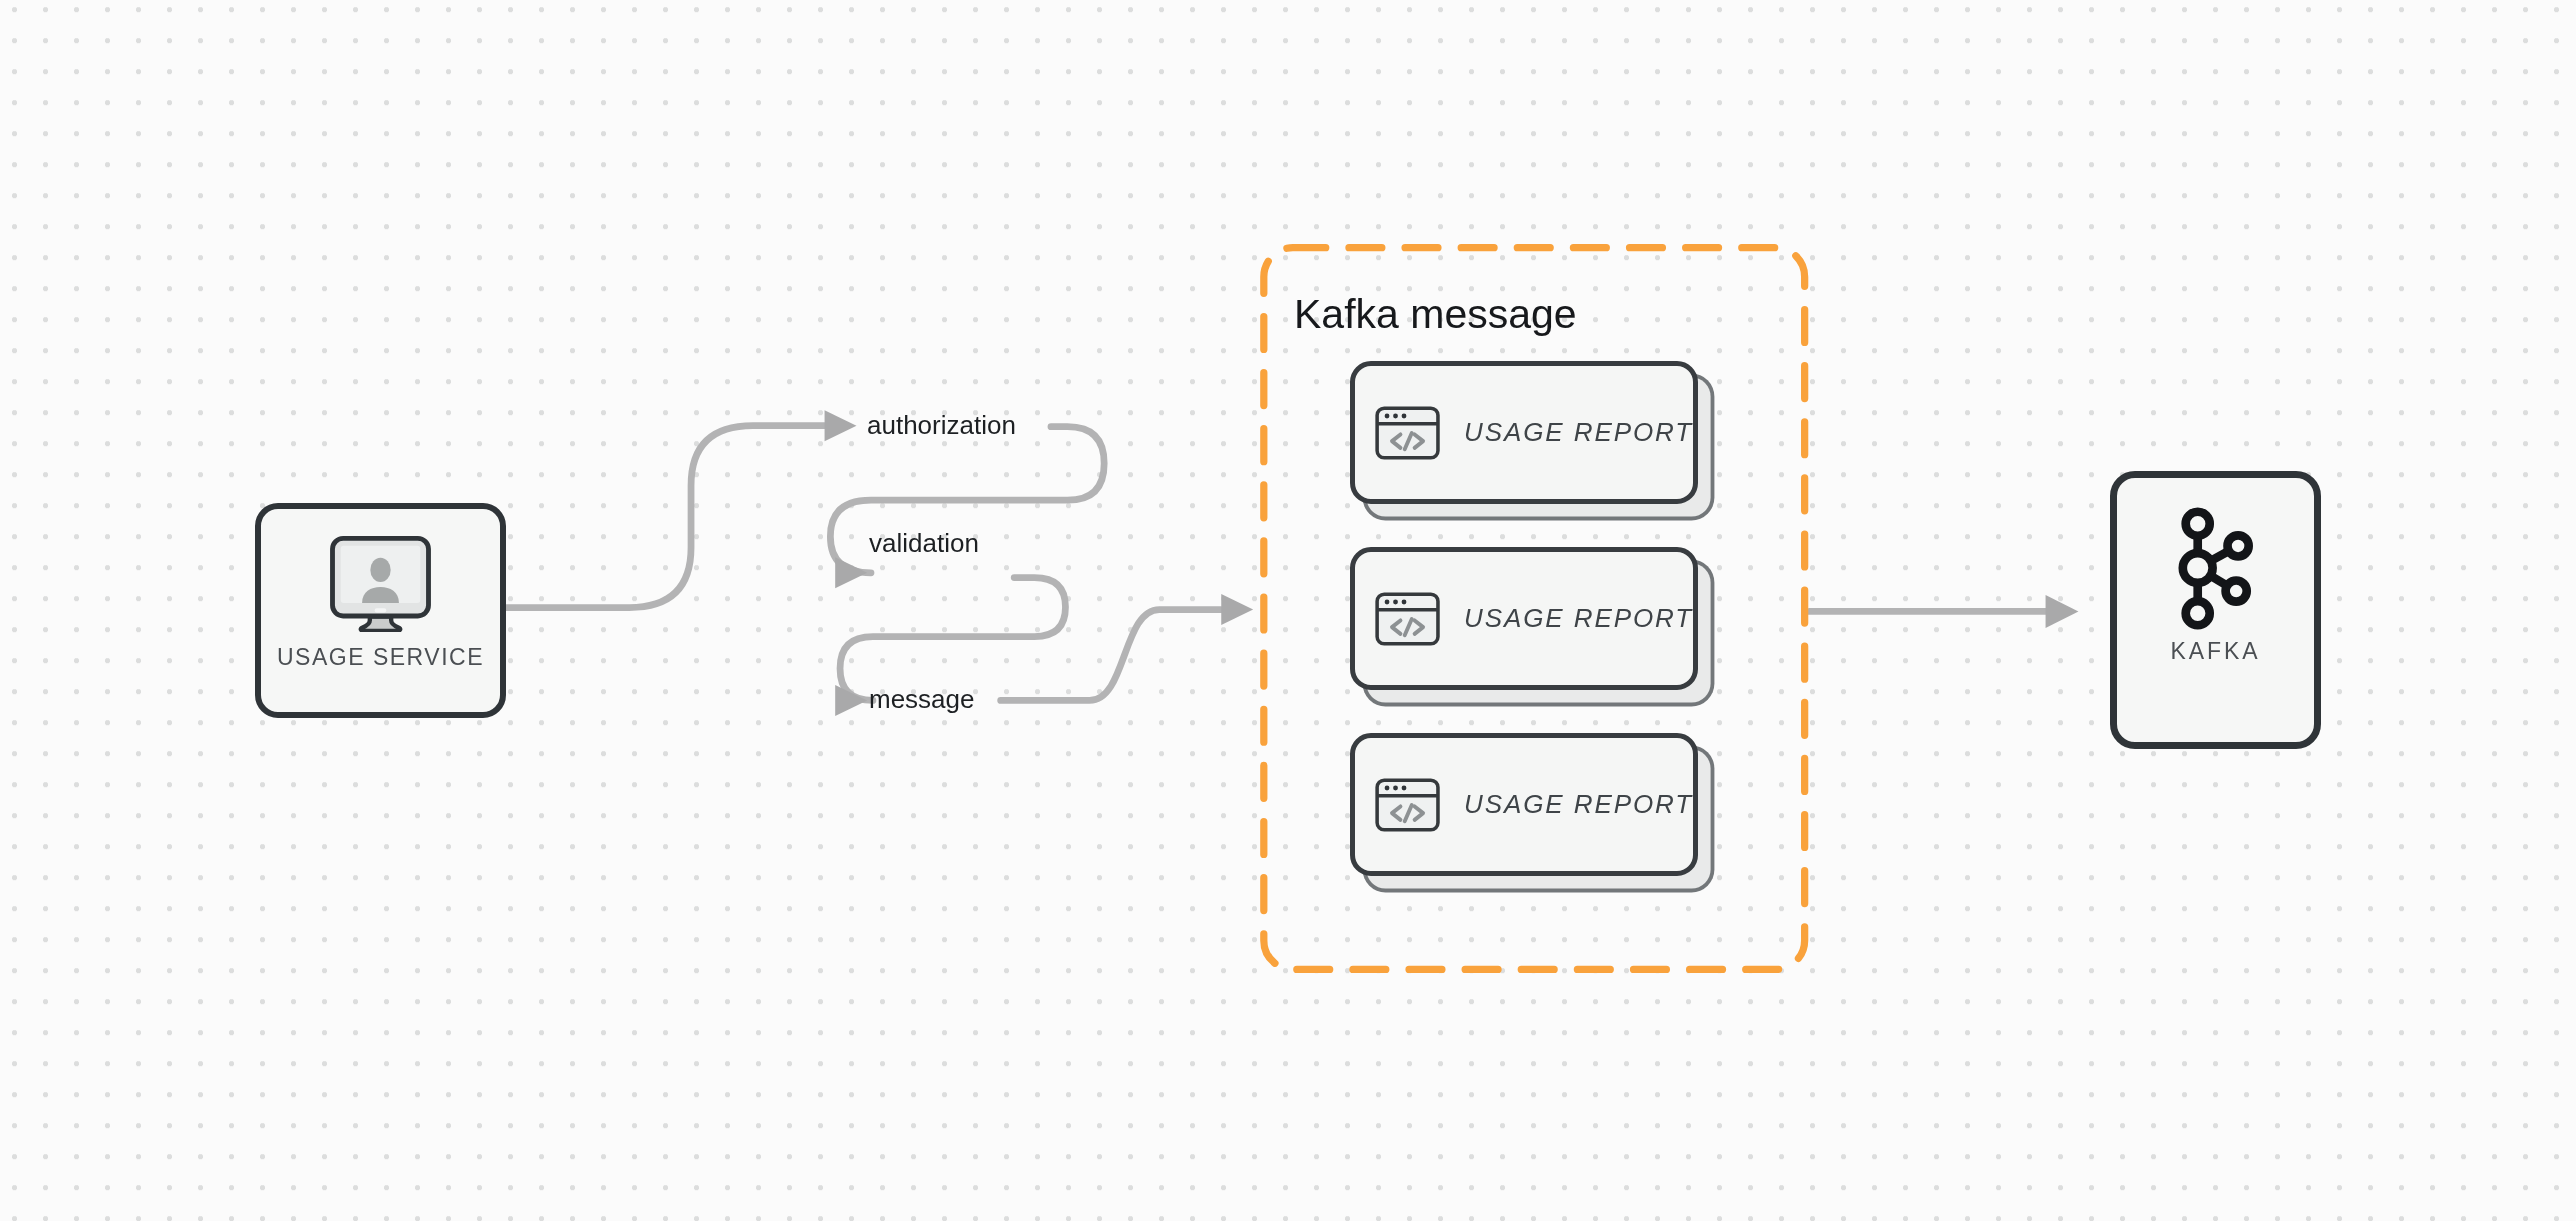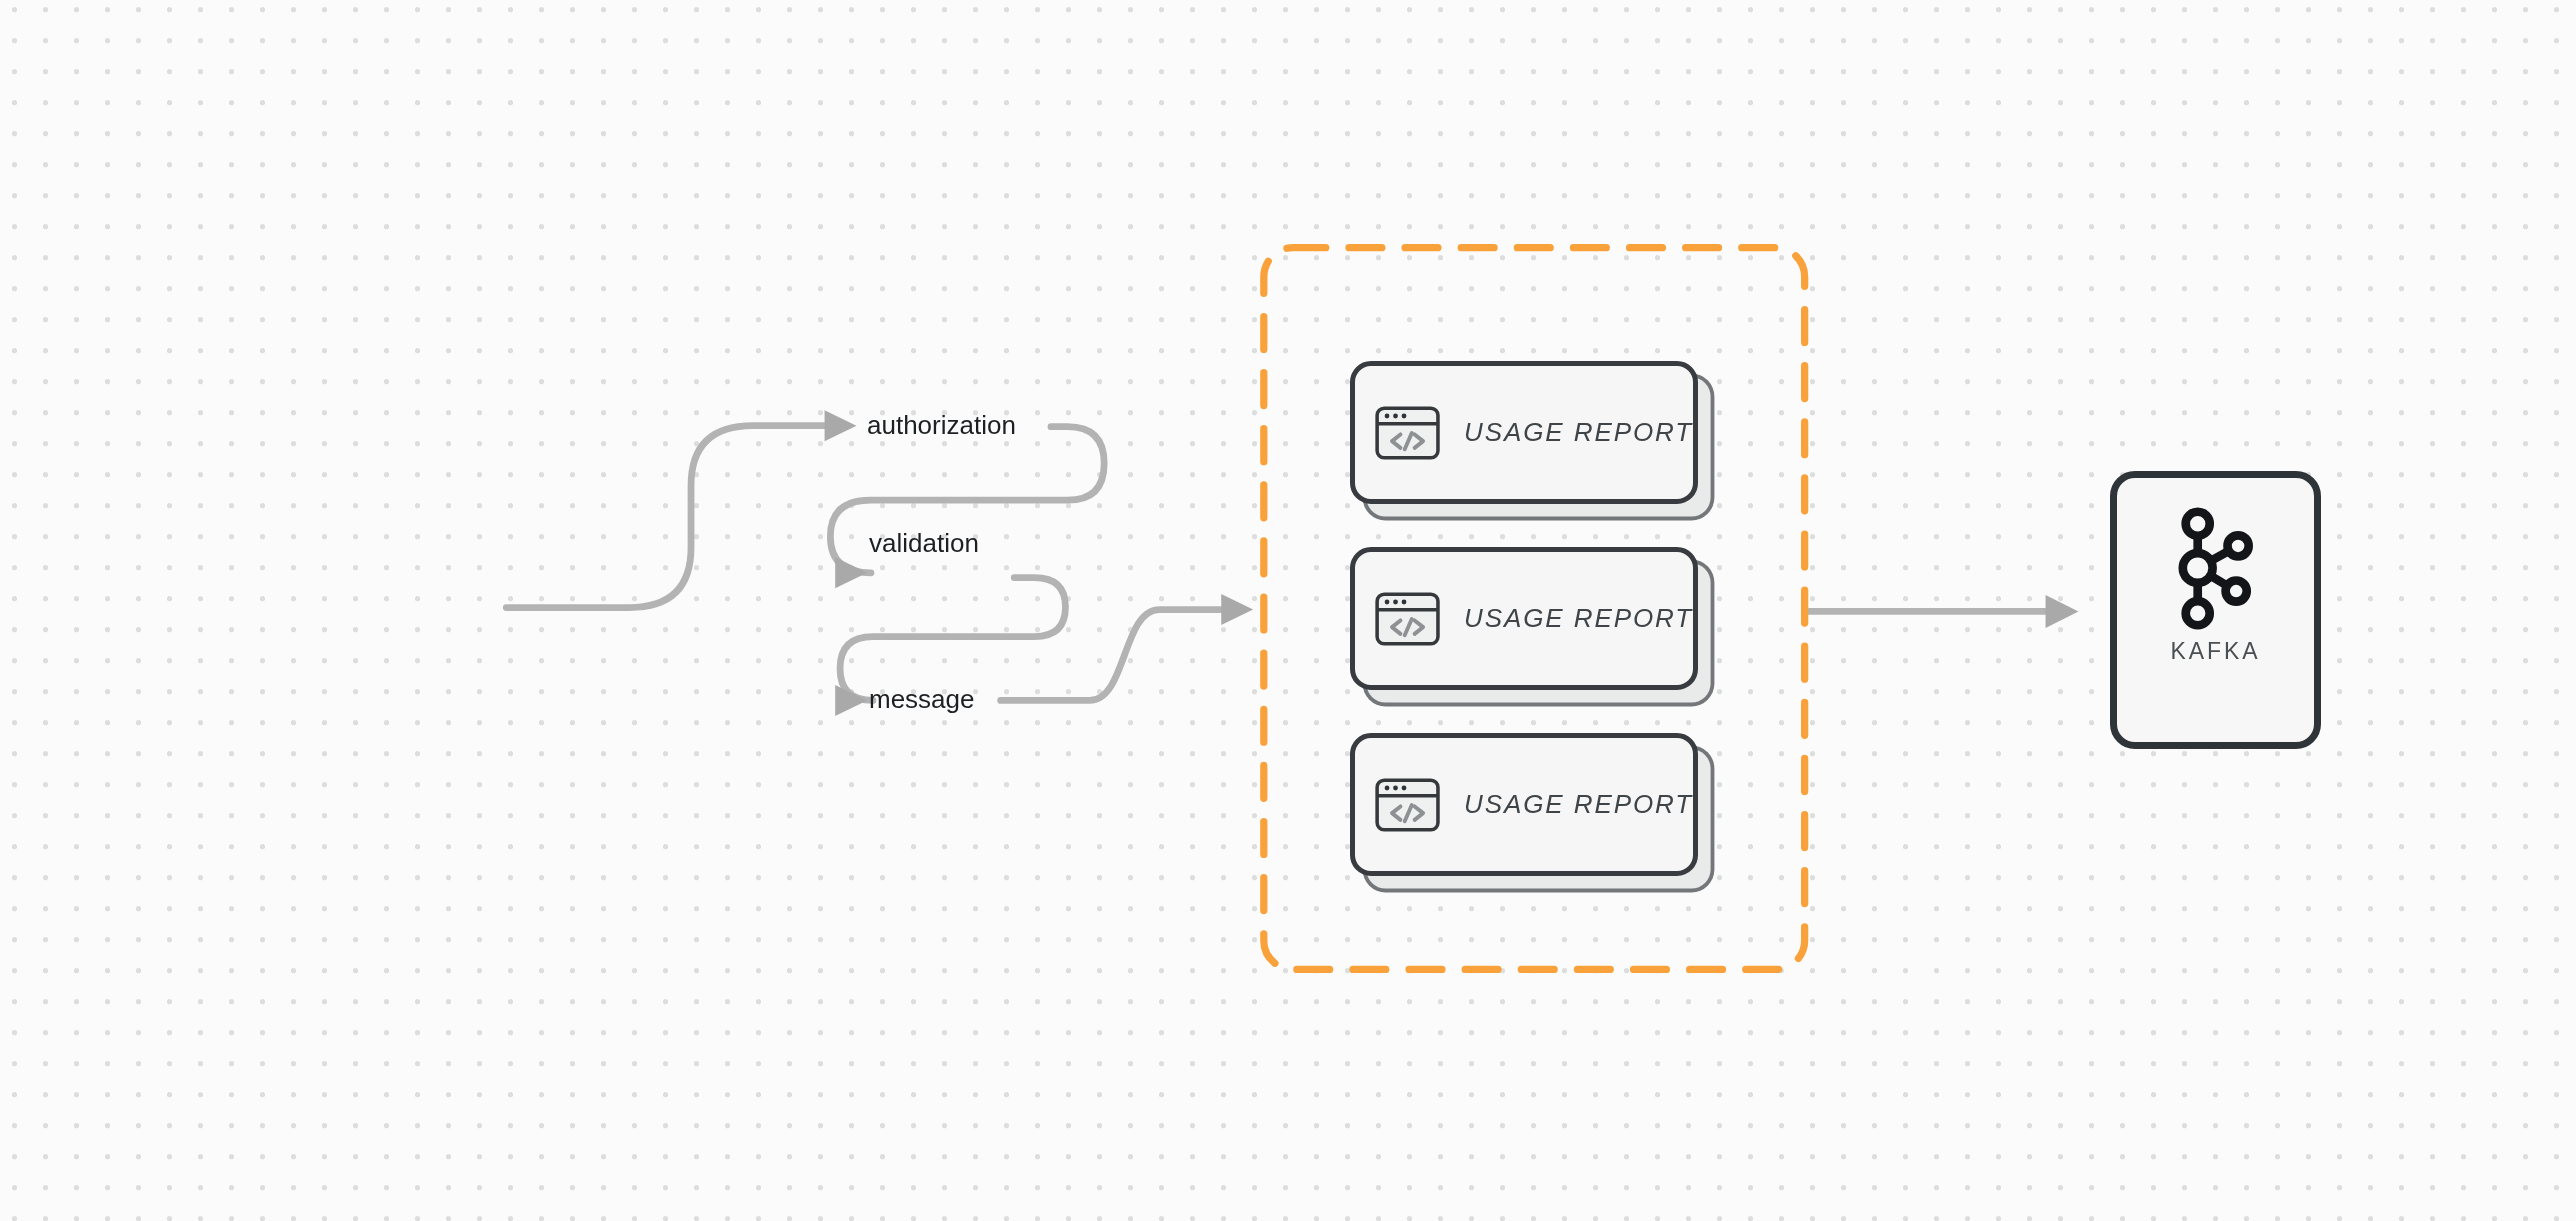--- a/index.html
+++ b/index.html
@@ -71,25 +71,37 @@
     <g fill="#a9a9aa" stroke="none">
       <polygon points="852,424 885,440 852,456"></polygon>
       <polygon points="863,576 896,592 863,608"></polygon>
       <polygon points="863,708 896,724 863,740"></polygon>
       <polygon points="1262,614 1295,630 1262,646"></polygon>
       <polygon points="2114,615 2148,632 2114,649"></polygon>
     </g>
     <rect x="1306" y="256" width="559" height="746" rx="30" fill="none" stroke="#F9A23C" stroke-width="7.5" stroke-dasharray="34 24" stroke-linecap="round"></rect>
   </svg>
 
+  <div class="node-box usage-service">
+    <svg width="101" height="96" viewBox="0 0 104 99">
+      <path d="M41,83 L63,83 L63,87 C63,90.5 66.5,92.8 70.5,94.3 C73.6,95.5 72.6,98 68.5,98 L35.5,98 C31.4,98 30.4,95.5 33.5,94.3 C37.5,92.8 41,90.5 41,87 Z" fill="#cacccc" stroke="#2f3438" stroke-width="4.5" stroke-linejoin="round"></path>
+      <rect x="2.5" y="2.5" width="99" height="80" rx="11" fill="#e2e4e4" stroke="#2f3438" stroke-width="5"></rect>
+      <rect x="11" y="10" width="82" height="59" rx="3" fill="#eef0f0"></rect>
+      <ellipse cx="52" cy="35" rx="10.5" ry="12.5" fill="#a6a9a9"></ellipse>
+      <path d="M33,69 C33,57.5 42,52.5 52,52.5 C62,52.5 71,57.5 71,69 Z" fill="#a6a9a9"></path>
+      <rect x="46" y="74.5" width="12" height="4.5" rx="2.2" fill="#f4f5f5"></rect>
+    </svg>
+    <span class="node-label">USAGE SERVICE</span>
+  </div>
 
   <span class="step-label" style="left:867px;top:426px">authorization</span>
   <span class="step-label" style="left:869px;top:544px">validation</span>
   <span class="step-label" style="left:869px;top:700px">message</span>
 
+  <span class="group-title">Kafka message</span>
 
   <div class="card" style="top:361px">
     <svg width="89" height="74" viewBox="0 0 92 76">
       <rect x="3" y="3" width="86" height="70" rx="10" fill="#eff1f1" stroke="#35393c" stroke-width="5"></rect>
       <line x1="4" y1="25" x2="88" y2="25" stroke="#35393c" stroke-width="5"></line>
       <circle cx="17" cy="14" r="3.4" fill="#2f3438"></circle>
       <circle cx="29" cy="14" r="3.4" fill="#2f3438"></circle>
       <circle cx="41" cy="14" r="3.4" fill="#2f3438"></circle>
       <g stroke="#8d9193" stroke-width="5.5" fill="none" stroke-linecap="round" stroke-linejoin="round">
         <path d="M36,40 L24,49.5 L36,59"></path>

